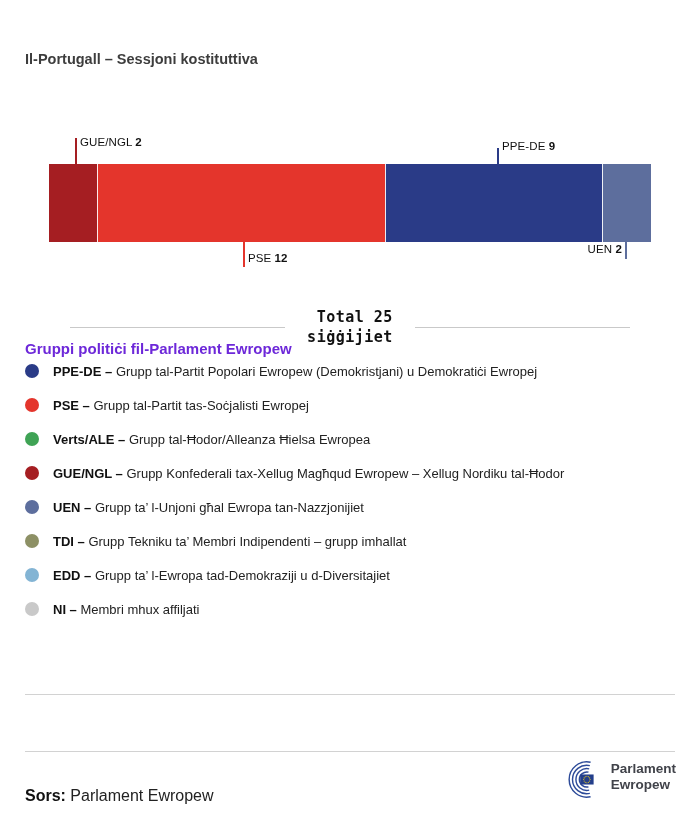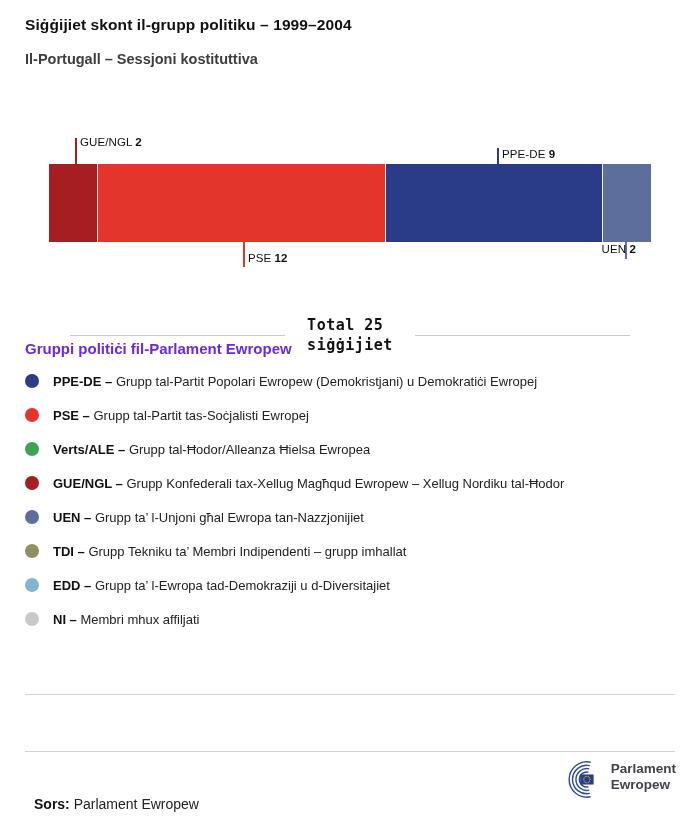--- a/index.html
+++ b/index.html
@@ -15,72 +15,71 @@
   .labels-bottom{position:relative;height:30px}
   .vline{position:absolute;width:2px;background:#333}
   .callout{position:absolute;font-size:11.5px;white-space:nowrap;color:#111;letter-spacing:.1px}
   .callout b{font-weight:700}
   .bar{display:flex;width:602px;height:78px}
   .seg{flex-basis:0;min-width:0;height:100%}
   .seg:not(:first-child){border-left:1px solid rgba(255,255,255,.9)}
 
   .total{position:absolute;left:70px;top:300px;width:560px;display:flex;align-items:center}
   .hline{flex:1;height:1px;background:#c9c9c9}
-  .total-text{margin:16px 22px;text-align:left;font-family:"DejaVu Sans Mono","Liberation Mono",monospace;
+  .total-text{margin:8px 22px;text-align:right;font-family:"DejaVu Sans Mono","Liberation Mono",monospace;
               font-weight:700;font-size:15px;line-height:1.3;letter-spacing:.5px;color:#111}
 
   .legend-heading{position:absolute;left:25px;top:340px;margin:0;font-size:15px;font-weight:700;color:#6d28d9}
   .legend{position:absolute;left:25px;top:364px;width:655px}
-  .legend-item{display:flex;align-items:center;height:34px}
+  .legend-item{display:flex;align-items:flex-start;height:34px}
   .dot{width:14px;height:14px;border-radius:50%;margin-right:14px;flex:0 0 14px}
   .legend-text{font-size:13px;color:#222;white-space:nowrap}
   .legend-text b{font-weight:700;color:#111}
 
   .rule{position:absolute;left:25px;width:650px;height:1px;background:#d2d2d2}
   .rule1{top:694px}
   .rule2{top:751px}
   .footnote{position:absolute;left:25px;top:703px;width:650px;margin:0;font-size:12.5px;line-height:1.6;color:#2e2e2e}
 
-  .source{position:absolute;left:25px;top:787px;margin:9px;font-size:14px;color:#222}
+  .source{position:absolute;left:25px;top:787px;margin:0;font-size:16px;color:#222}
   .source b{font-weight:700;color:#111}
 
   .logo{position:absolute;right:24px;top:761px;display:flex;align-items:flex-start;gap:9px}
   .logo-text{font-size:13.5px;font-weight:700;color:#41434a;line-height:1.18}
 </style>
 </head>
 <body>
 
 <div class="page">
 
-  <h1 class="title">Siġġijiet skont il-grupp politiku – 1999–2004</h1>
   <p class="subtitle">Il-Portugall – Sessjoni kostituttiva</p>
 
   <div class="chart">
 
     <div class="labels-top">
       <span class="vline" style="left: 26px; top: 2px; height: 26px; background: rgb(165, 30, 34);"></span>
       <span class="callout" style="left:31px;top:0;text-align:right;"><span>GUE/NGL</span> <b>2</b></span>
 
       <span class="vline" style="left: 448px; top: 12px; height: 16px; background: rgb(42, 59, 135);"></span>
-      <span class="callout" style="left:453px;top:12px;"><span>PPE-DE</span> <b>9</b></span>
+      <span class="callout" style="left:453px;top:4px;"><span>PPE-DE</span> <b>9</b></span>
     </div>
 
     <div class="bar">
       <div class="seg" style="background: rgb(165, 30, 34); flex-grow: 2;"></div>
       <div class="seg" style="background: rgb(228, 53, 44); flex-grow: 12;"></div>
       <div class="seg" style="background: rgb(42, 59, 135); flex-grow: 9;"></div>
       <div class="seg" style="background: rgb(93, 110, 157); flex-grow: 2;"></div>
     </div>
 
     <div class="labels-bottom">
       <span class="vline" style="left: 194px; top: 0px; height: 25px; background: rgb(228, 53, 44);"></span>
       <span class="callout" style="left:199px;top:10px;"><span>PSE</span> <b>12</b></span>
 
       <span class="vline" style="left: 576px; top: 0px; height: 17px; background: rgb(93, 110, 157);"></span>
-      <span class="callout" style="right:15px;top:1px;padding-left:36px;"><span>UEN</span> <b>2</b></span>
+      <span class="callout" style="right:29px;top:1px;padding-left:36px;"><span>UEN</span> <b>2</b></span>
     </div>
 
   </div>
 
   <div class="total">
     <span class="hline"></span>
     <div class="total-text">
       <div>Total 25</div>
       <div>siġġijiet</div>
     </div>

